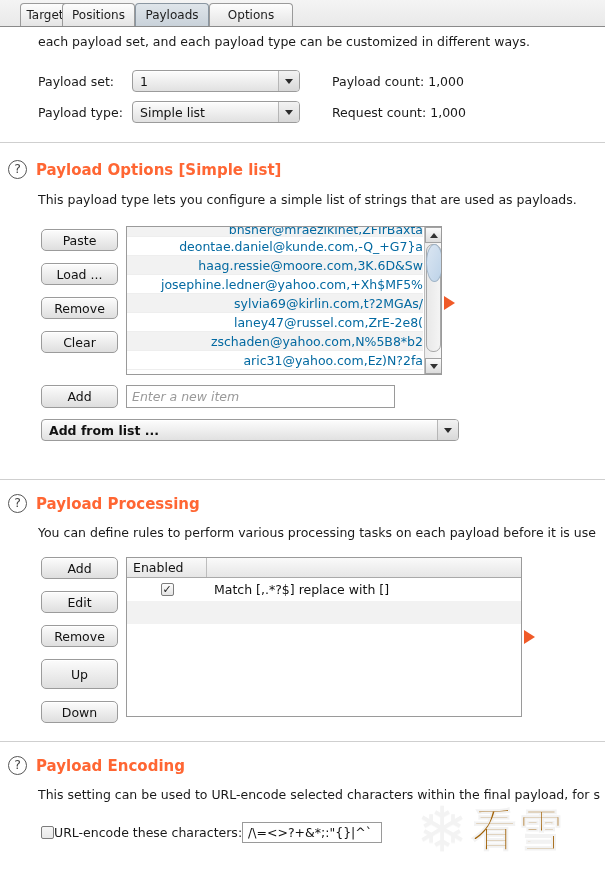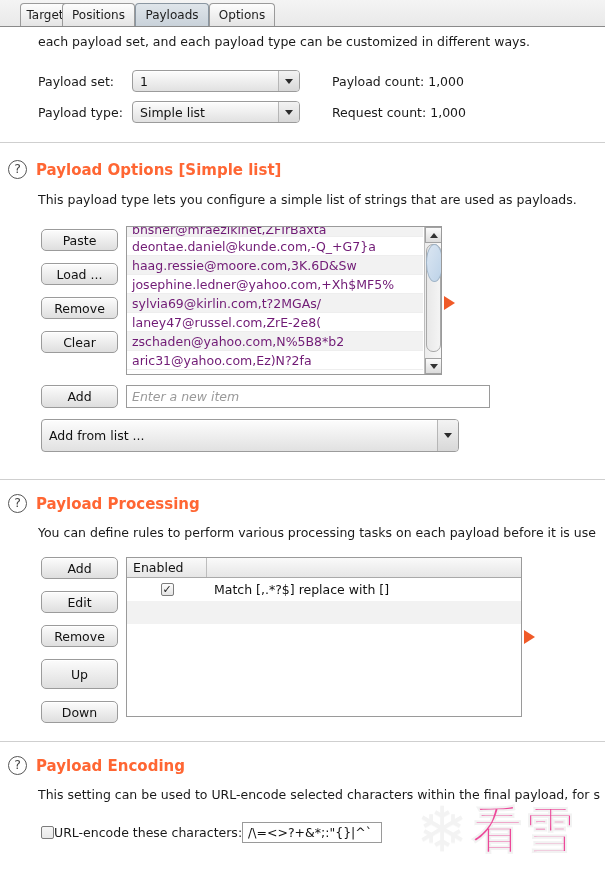--- a/index.html
+++ b/index.html
@@ -15,21 +15,21 @@
   #root { position: relative; width: 605px; height: 873px; background:#fff; }
 
   
   .watermark {
     position: absolute; right: 4px; bottom: 8px;
     width: 185px; height: 70px;
     display: flex; align-items: center; gap: 4px;
     opacity: 1; pointer-events: none; user-select: none;
   }
   .wm-flake { font-size: 62px; line-height: 1; color: #f3f3f3; text-shadow: 0 1px 0 #fafafa; }
-  .wm-text  { font-size: 50px; line-height: 1; color: #ec4899;
+  .wm-text  { font-size: 44px; line-height: 1; color: #a16207;
               font-family: "DejaVu Sans", sans-serif; letter-spacing: 2px;
               -webkit-text-stroke: 2px #f2f2f2; }
 
   
   .tabbar {
     position: absolute; left: 0; top: 0; width: 605px; height: 27px;
     background: linear-gradient(#f4f4f4, #e9e9e9);
     border-bottom: 1px solid #8a8a8a;
   }
   .tab {
@@ -109,23 +109,24 @@
 
   
   .listbox {
     position: absolute;
     border: 1px solid #9a9a9a; background: #fff;
     overflow: hidden;
   }
   .list-inner { position: absolute; left: 0; top: 0; right: 18px; bottom: 0; overflow: hidden; }
   .list-row {
     height: 19px; line-height: 19px;
-    padding-left: 5px; font-size: 12.5px; color: #701a75;
+    padding-left: 5px; font-size: 12.5px; color: #0369a1;
     white-space: nowrap; overflow: hidden; cursor: pointer;
     border-bottom: 1px solid #eeeeee;
+    text-align: right;
   }
   .list-row.alt { background: #f2f2f2; }
   .list-row.clip { height: 10px; line-height: 6px; overflow: hidden; }
 
   .vscroll {
     position: absolute; right: 0; top: 0; bottom: 0; width: 17px;
     background: linear-gradient(to right, #ececec, #f7f7f7);
     border-left: 1px solid #bdbdbd;
   }
   .sb-btn {
@@ -203,21 +204,21 @@
 
   <div class="watermark">
     <span class="wm-flake">❄</span>
     <span class="wm-text">看雪</span>
   </div>
 
   <div class="tabbar">
     <div class="tab" style="left:20px;width:50px;">Target</div>
     <div class="tab" style="left:62px;width:73px;">Positions</div>
     <div class="tab active" style="left:135px;width:74px;">Payloads</div>
-    <div class="tab" style="left:209px;width:66px;">Options</div>
+    <div class="tab" style="left:209px;width:84px;">Options</div>
   </div>
 
   <div class="intro-line">each payload set, and each payload type can be customized in different ways.</div>
 
   <div class="field-row" style="left:38px; top:70px;">
     <span class="flabel" style="width:94px;">Payload set:</span>
     <div class="combo" style="width:168px;">
       <span>1</span>
       <span class="arrowbox">
           <i class="caret-down"></i>
@@ -270,23 +271,23 @@
       <div class="sb-thumb"></div>
       <div class="sb-btn sb-down">
           <i class="tri-dn"></i>
         </div>
     </div>
   </div>
 
   <div class="marker" style="left:444px; top:296px;"></div>
 
   <div class="btn" style="position:absolute; left:41px; top:385px; width:77px; height:23px;">Add</div>
-  <div class="textinput placeholder-style" style="left:126px; top:385px; width:364px; height:23px;">Enter a new item</div>
-
-  <div class="combo" style="position:absolute; left:41px; top:419px; width:418px; height:33px;">
+  <div class="textinput placeholder-style" style="left:126px; top:385px; width:269px; height:23px;">Enter a new item</div>
+
+  <div class="combo" style="position:absolute; left:41px; top:419px; width:418px; height:22px;font-weight:bold;">
     <span>Add from list ...</span>
     <span class="arrowbox">
         <i class="caret-down"></i>
       </span>
   </div>
 
   <div class="hsep" style="top:479px;"></div>
 
   <div class="sec-head" style="left:8px; top:494px;">
     <span class="qmark">?</span>

